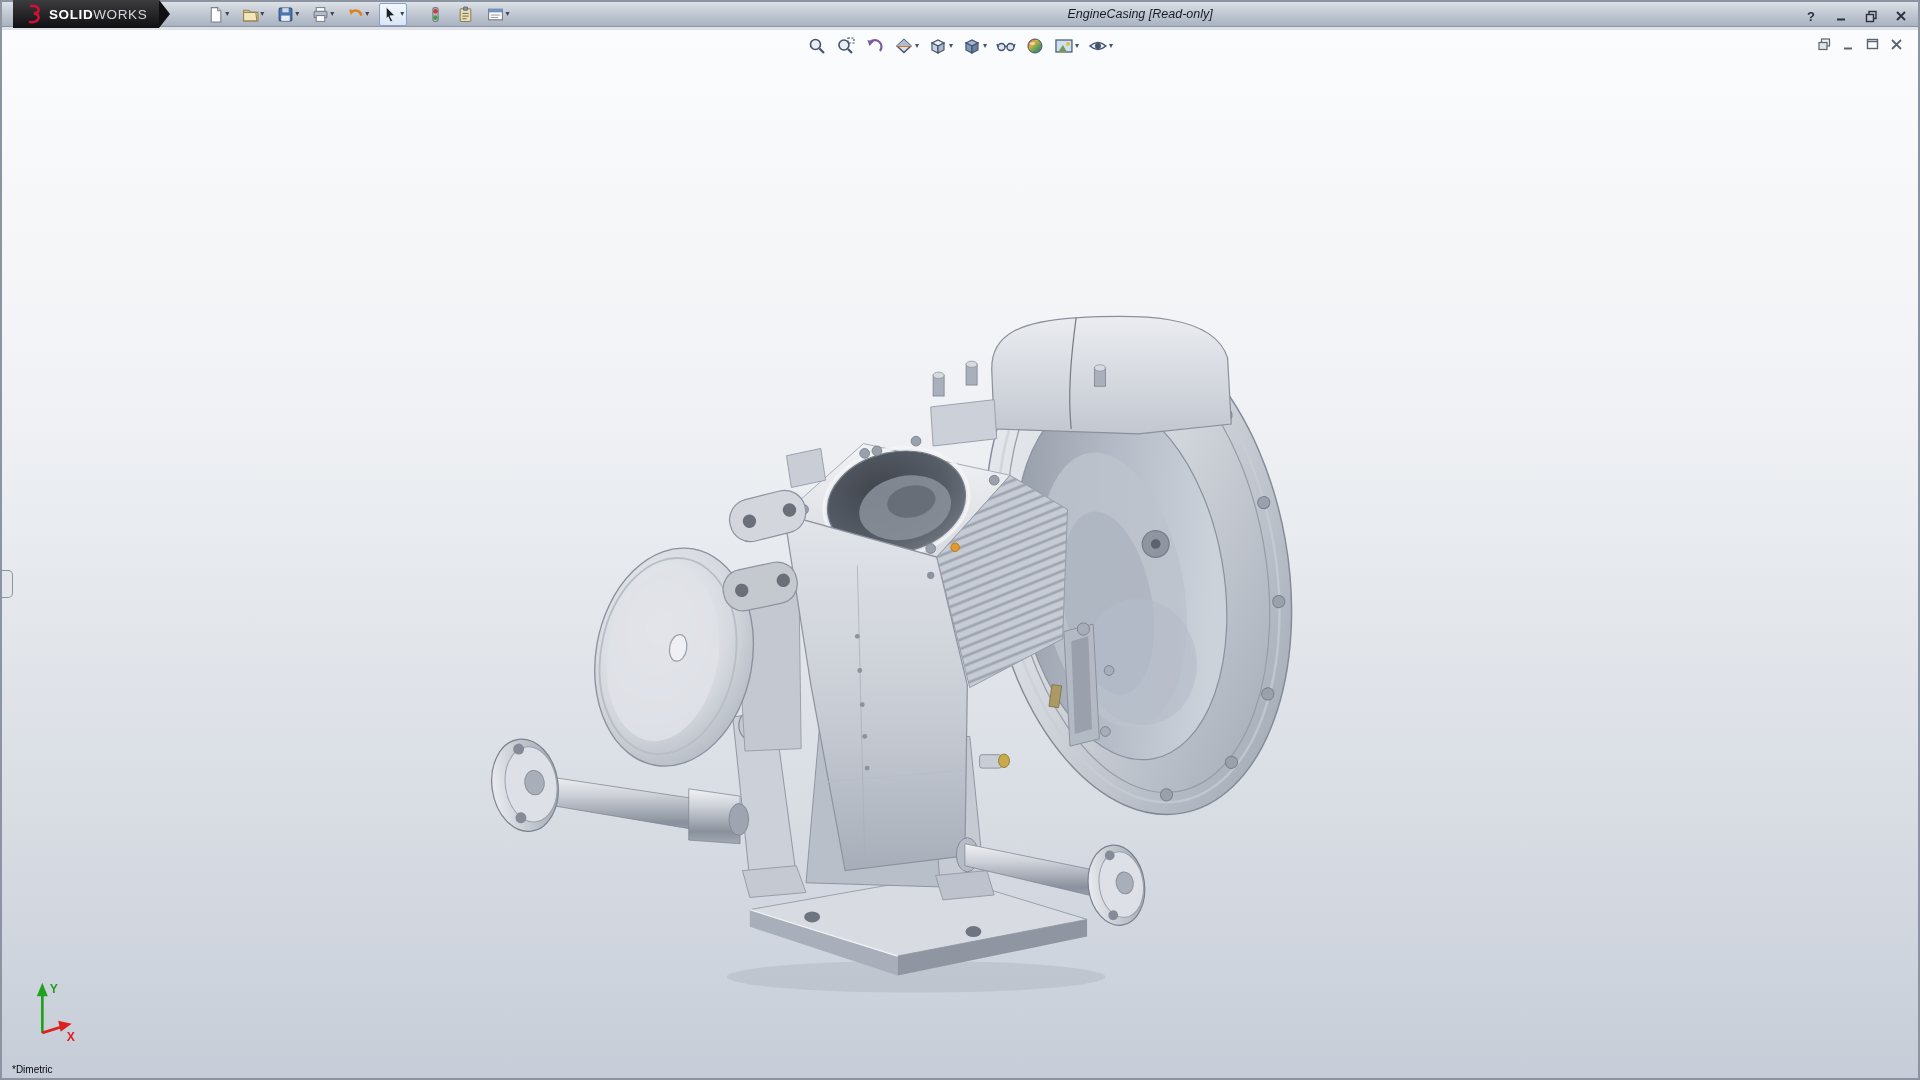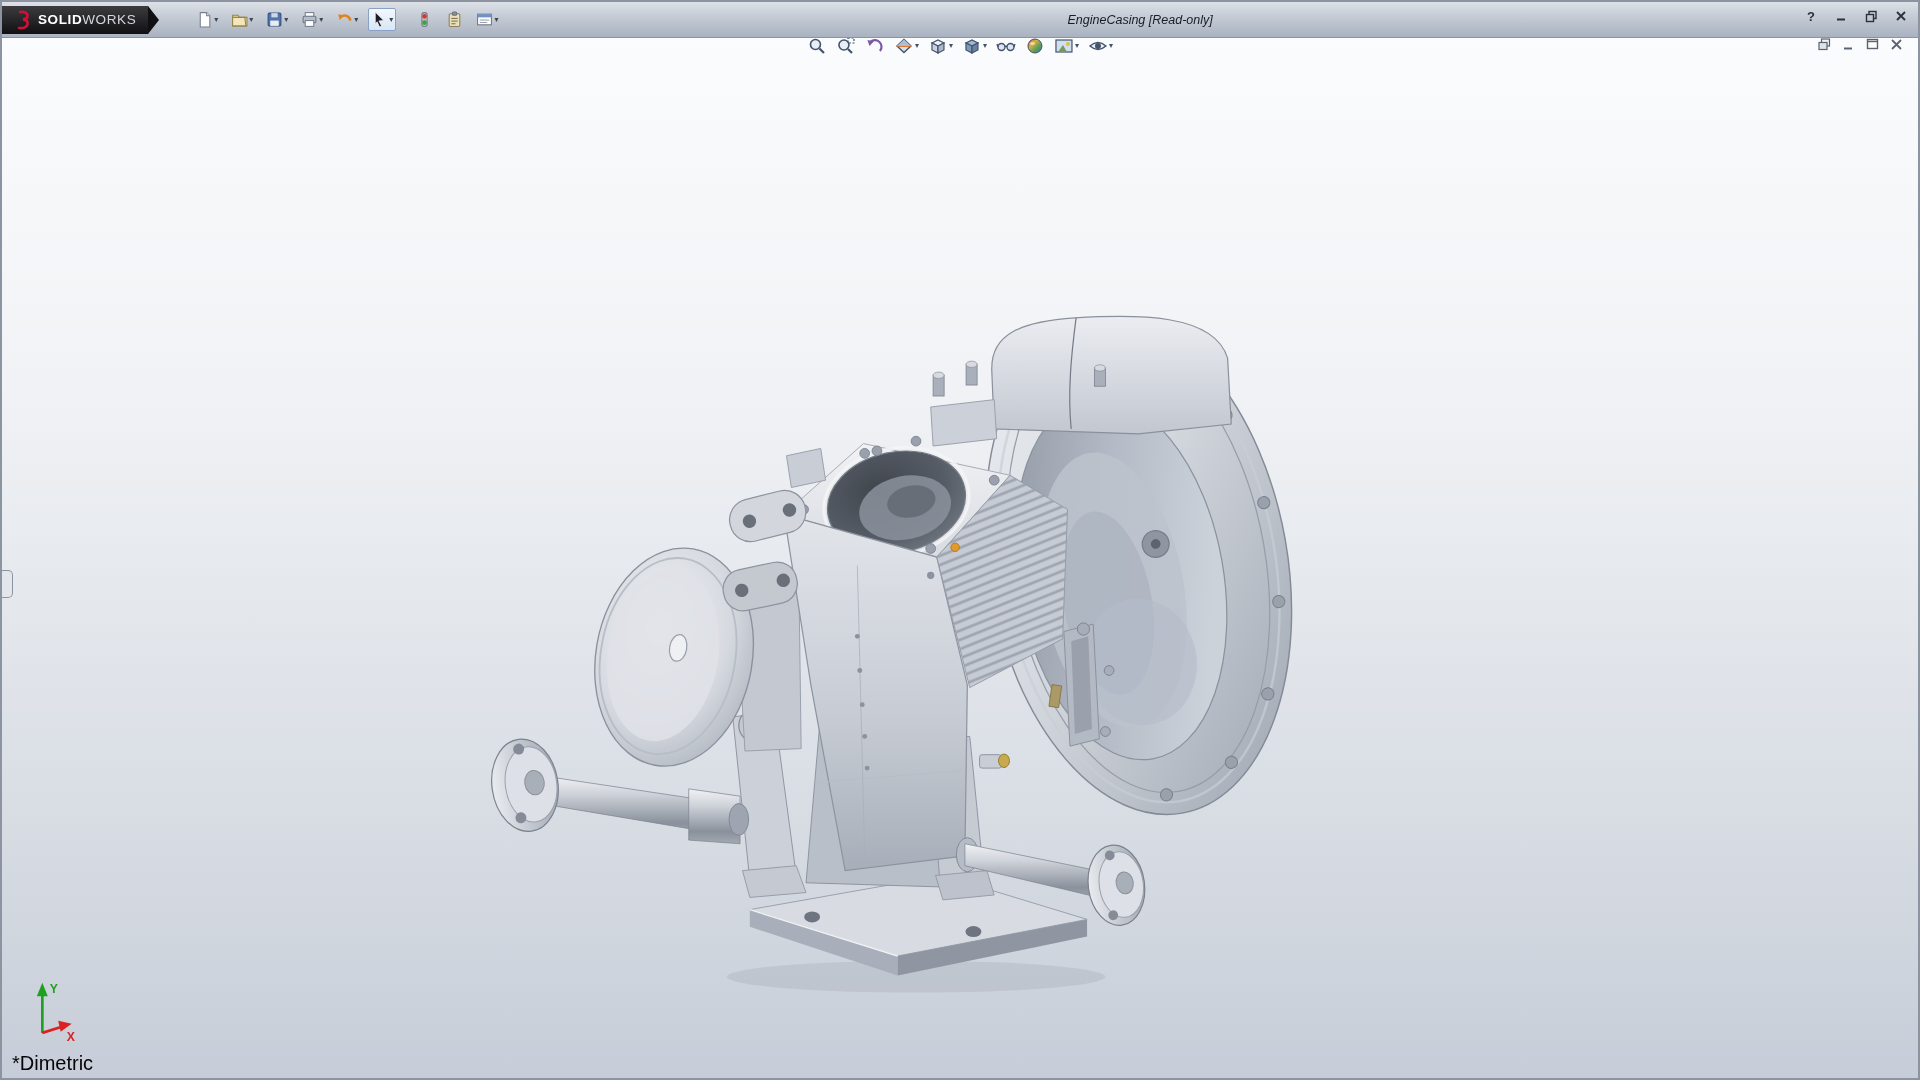--- a/index.html
+++ b/index.html
@@ -1,22 +1,22 @@
 <!DOCTYPE html>
 <html><head>
 <meta charset="utf-8">
 <style>
   * { box-sizing: border-box; margin: 0; padding: 0; }
   html,body { width:1920px; height:1080px; overflow:hidden; font-family:"Liberation Sans",sans-serif; }
   #app { position:relative; width:1920px; height:1080px; background:#dfe3e9; border:2px solid #8b94a0; }
 
   
-  .titlebar { position:absolute; top:0; left:0; right:0; height:36px;
+  .titlebar { position:absolute; top:0; left:0; right:0; height:25px;
     background:linear-gradient(180deg,#dde1e7 0%,#c3cad4 45%,#a9b2c0 100%);
-    border-bottom:1px solid #8b94a2; display:flex; align-items:center; z-index:30; }
+    border-bottom:1px solid #8b94a2; display:flex; align-items:center; z-index:30;padding-left:11px; }
   .logo-block { height:28px; display:flex; align-items:center; padding:0 12px 0 8px;
     background:linear-gradient(180deg,#3c3c3e,#101012); }
   .logo-arrow { width:0; height:0; border-top:14px solid transparent; border-bottom:14px solid transparent; border-left:11px solid #101012; }
   .brand { color:#fff; font-size:13.5px; font-weight:bold; letter-spacing:.6px; margin-left:6px; }
   .brand .works { font-weight:normal; color:#d3d7dd; }
   .main-toolbar { display:flex; align-items:center; gap:7px; margin-left:34px; }
   .tb-item { display:flex; align-items:center; padding:2px 2px; border:1px solid transparent; border-radius:2px; }
   .tb-item.active { border:1px solid #87a2c6; background:linear-gradient(180deg,#f3f8fe,#d9e6f6); }
   .tb-item.gap { margin-left:10px; }
   .caret { font-size:8px; color:#3d4652; margin-left:1px; line-height:1; }
@@ -34,21 +34,21 @@
   .hud-item { display:flex; align-items:center; padding:1px; }
   .hud .caret { color:#44536b; }
 
   
   .doc-controls { position:absolute; top:7px; right:14px; display:flex; align-items:center; gap:9px; z-index:20; }
 
   
   .fm-tab { position:absolute; left:0; top:540px; width:11px; height:28px; background:#e3e6eb;
     border:1px solid #8d95a2; border-left:none; border-radius:0 5px 5px 0; z-index:20; }
 
-  .view-name { position:absolute; left:10px; bottom:3px; font-size:20px; color:#050607; z-index:20; }
+  .view-name { position:absolute; left:10px; bottom:3px; font-size:10px; color:#050607; z-index:20; }
 </style>
 </head>
 <body>
 
 <div id="app">
 
   <div class="titlebar">
     <div class="logo-block">
       <svg width="22" height="22" viewBox="0 0 22 22">
         <path d="M10 3 C 15 2.5 18 4.5 17.5 7.5 C 17.2 9.5 15 10.4 13 10.4 C 15.5 10.8 18 12.2 17.6 15 C 17.2 18 13.5 19.6 9 19" fill="none" stroke="#cc1236" stroke-width="2.6" stroke-linecap="round"></path>

